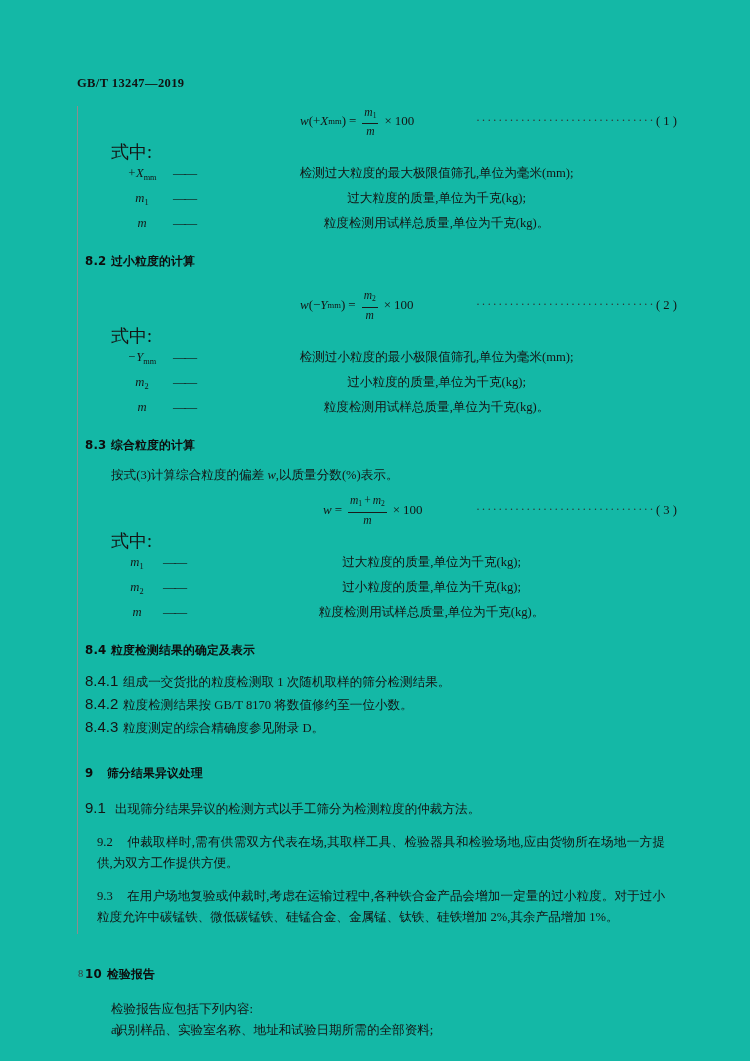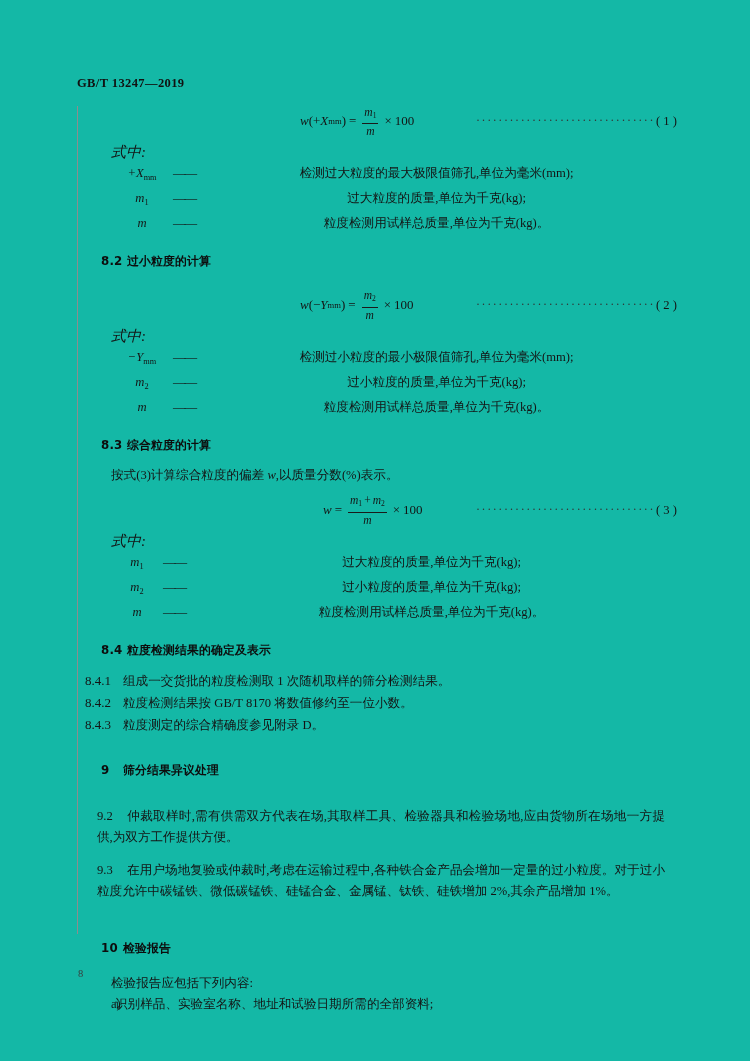--- a/index.html
+++ b/index.html
@@ -52,43 +52,43 @@
     line-height: 20.5px;
     color: #141414;
   }
   
   .sec-head {
     font-family: "DejaVu Sans", "Liberation Sans", sans-serif;
     font-size: 11.8px;
     font-weight: bold;
     color: #0d0d0d;
     margin: 0;
-    padding-left: 24px;
+    padding-left: 8px;
     letter-spacing: 0.2px;
   }
   .sec-head .num {
     display: inline-block;
     min-width: 26px;
   }
   .sec-head.wide .num {
     min-width: 22px;
   }
   
   .clause {
     padding-left: 8px;
     margin: 0;
     font-size: 12.6px;
     line-height: 21px;
     text-align: justify;
   }
   .clause .cnum {
     display: inline-block;
     min-width: 38px;
-    font-family: Liberation Serif, serif;
-    font-size: 13px;
+    font-family: Liberation Sans, sans-serif;
+    font-size: 15px;
   }
   .clause.two .cnum {
     min-width: 30px;
   }
   .clause-body {
     display: inline;
   }
   
   .para {
     padding-left: 8px;
@@ -171,24 +171,23 @@
   }
   .frac .d {
     padding: 0 2px;
     font-size: 11.5px;
     line-height: 12px;
   }
   
   .where-label {
     padding-left: 8px;
     text-indent: 26px;
-    font-size: 15px;
-    line-height: 21px;
-    margin: 0;
-    font-style: italic;
+    font-size: 18px;
+    line-height: 21px;
+    margin: 0;
   }
   .where-list {
     padding-left: 8px;
     margin: 0;
     text-align: center;
   }
   .where-item {
     display: flex;
     font-size: 12.6px;
     line-height: 21px;
@@ -418,20 +417,23 @@
     </div>
 
     <div class="gap-xl"></div>
 
     <div class="sec-head wide">
       <span class="num">9</span><span>筛分结果异议处理</span>
     </div>
 
     <div class="gap-m"></div>
 
+    <div class="clause two">
+      <span class="cnum">9.1</span><span class="clause-body">出现筛分结果异议的检测方式以手工筛分为检测粒度的仲裁方法。</span>
+    </div>
     <div class="hang">
       <span class="cnum" style="display:inline-block;min-width:30px;">9.2</span><span>仲裁取样时,需有供需双方代表在场,其取样工具、检验器具和检验场地,应由货物所在场地一方提供,为双方工作提供方便。</span>
     </div>
     <div class="hang">
       <span class="cnum" style="display:inline-block;min-width:30px;">9.3</span><span>在用户场地复验或仲裁时,考虑在运输过程中,各种铁合金产品会增加一定量的过小粒度。对于过小粒度允许中碳锰铁、微低碳锰铁、硅锰合金、金属锰、钛铁、硅铁增加 2%,其余产品增加 1%。</span>
     </div>
 
     <div class="gap-xl"></div>
 
     <div class="sec-head wide">

